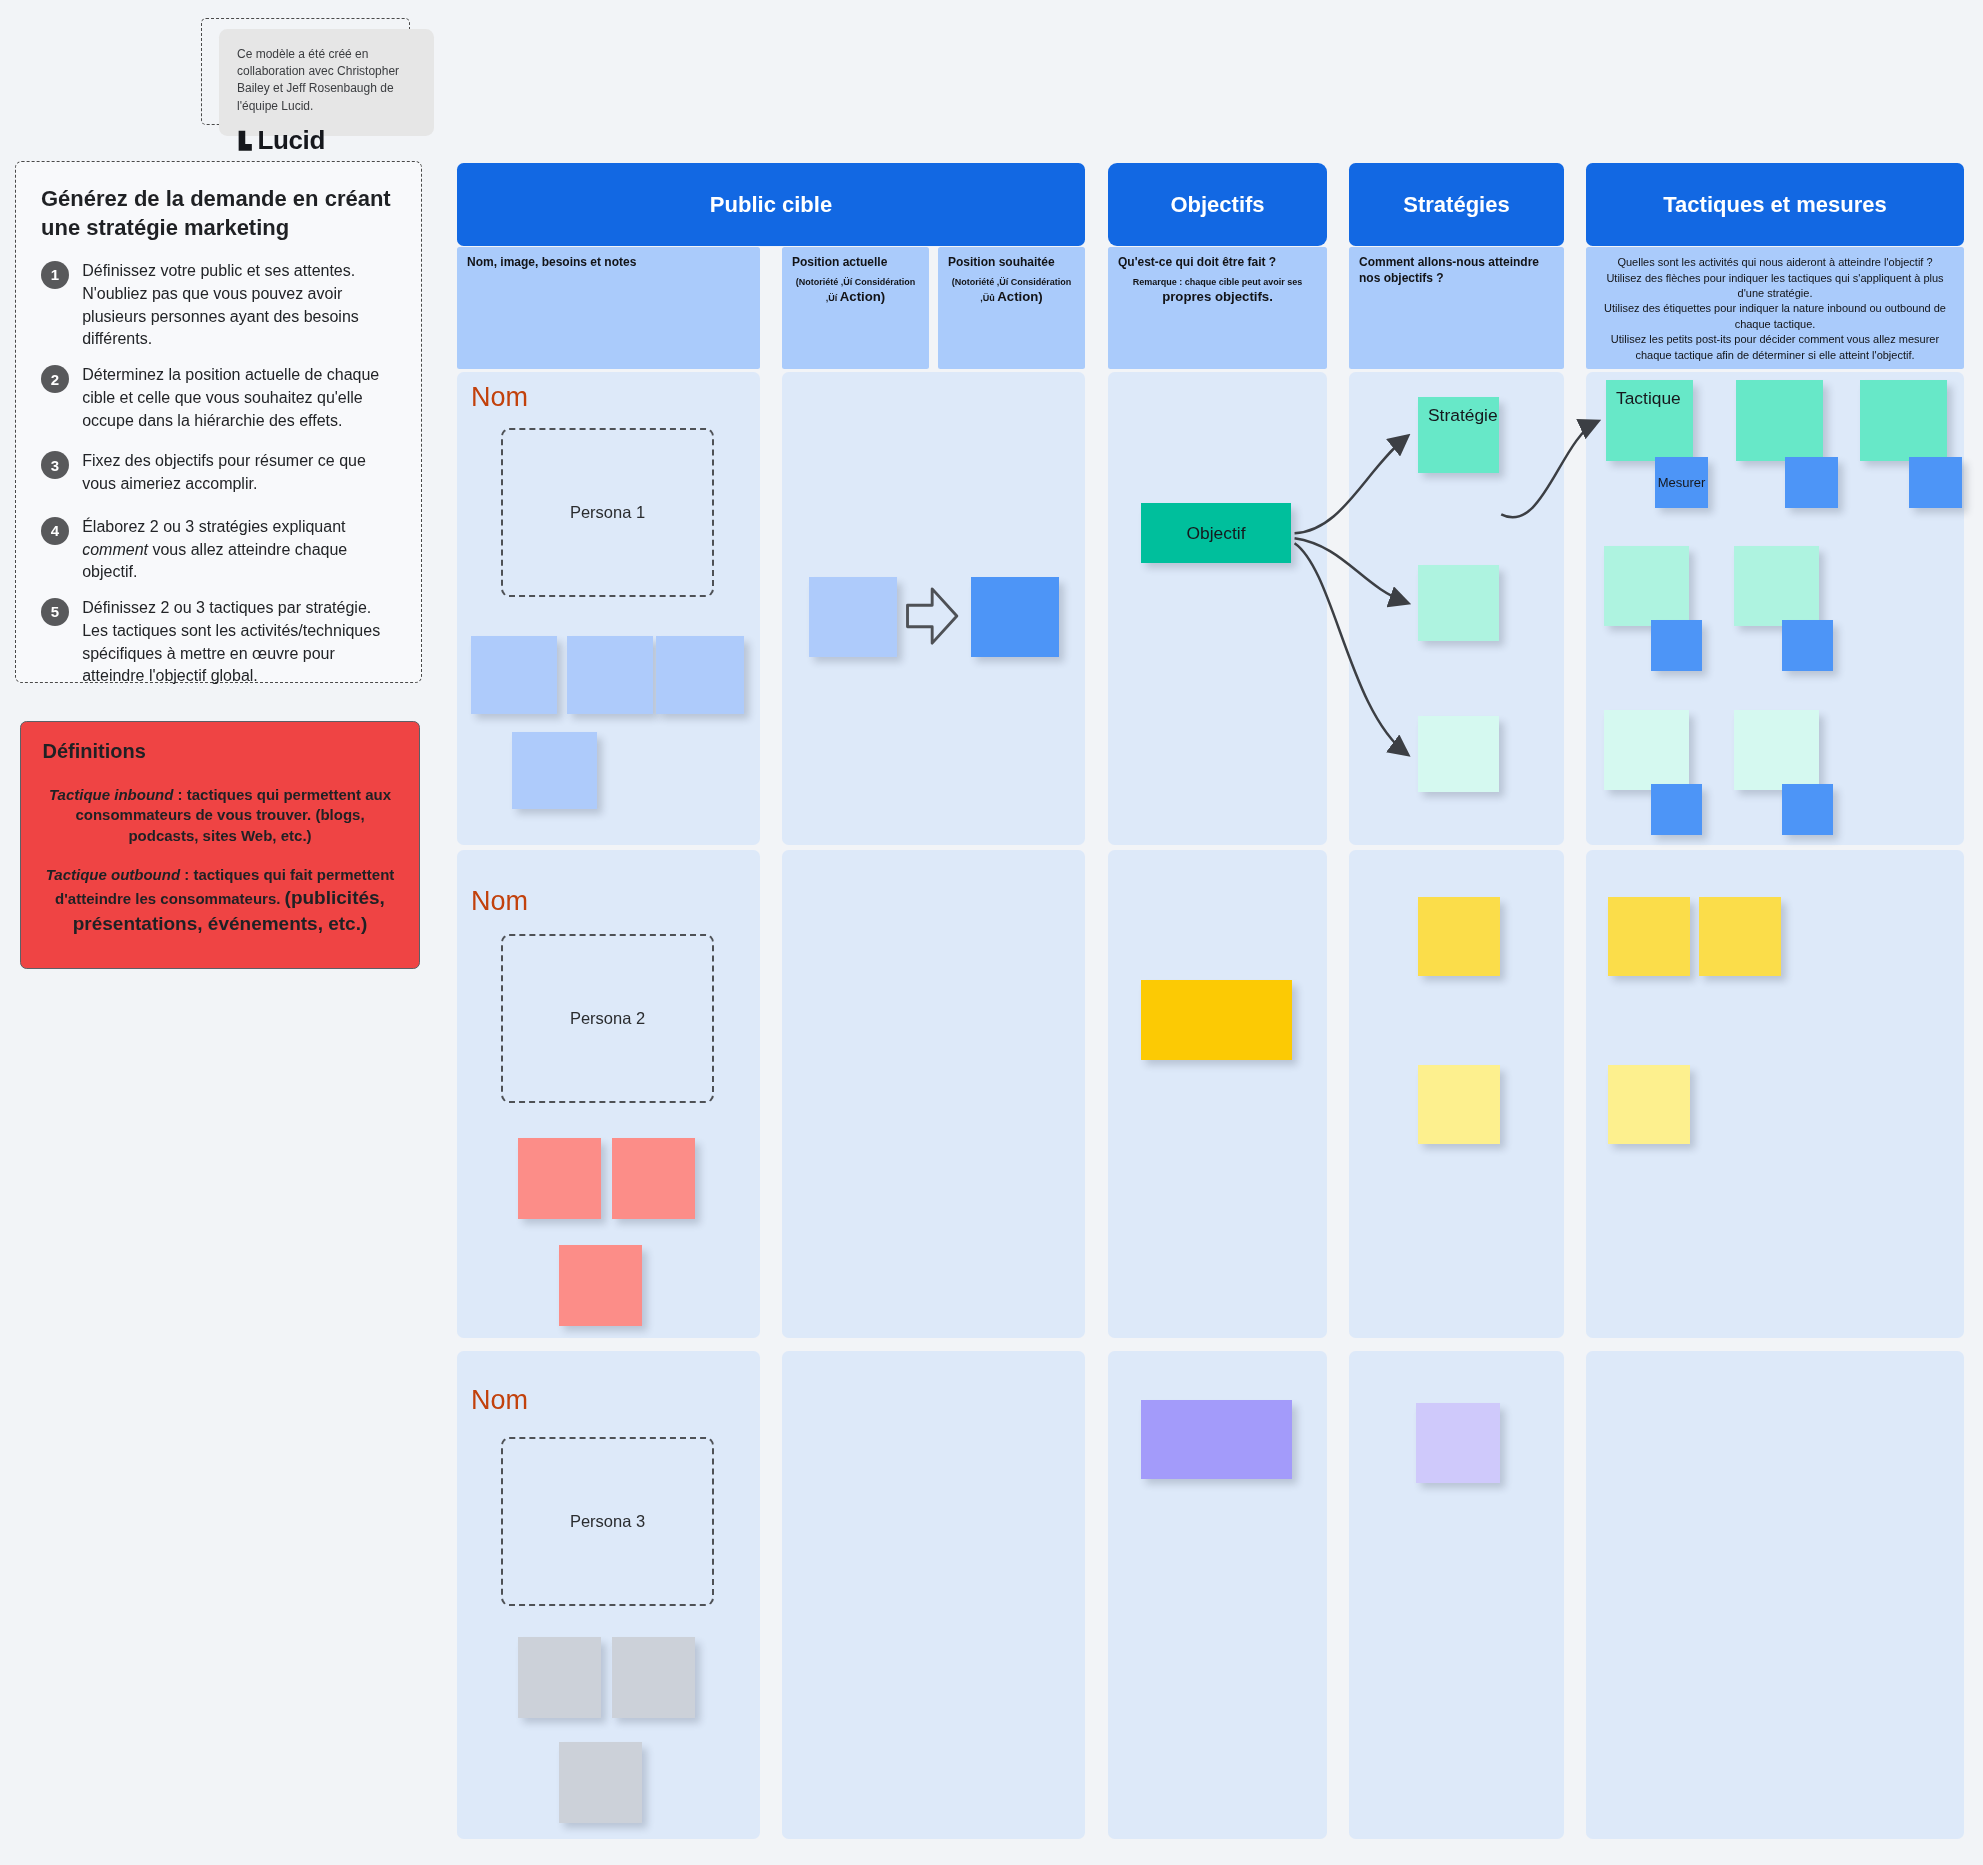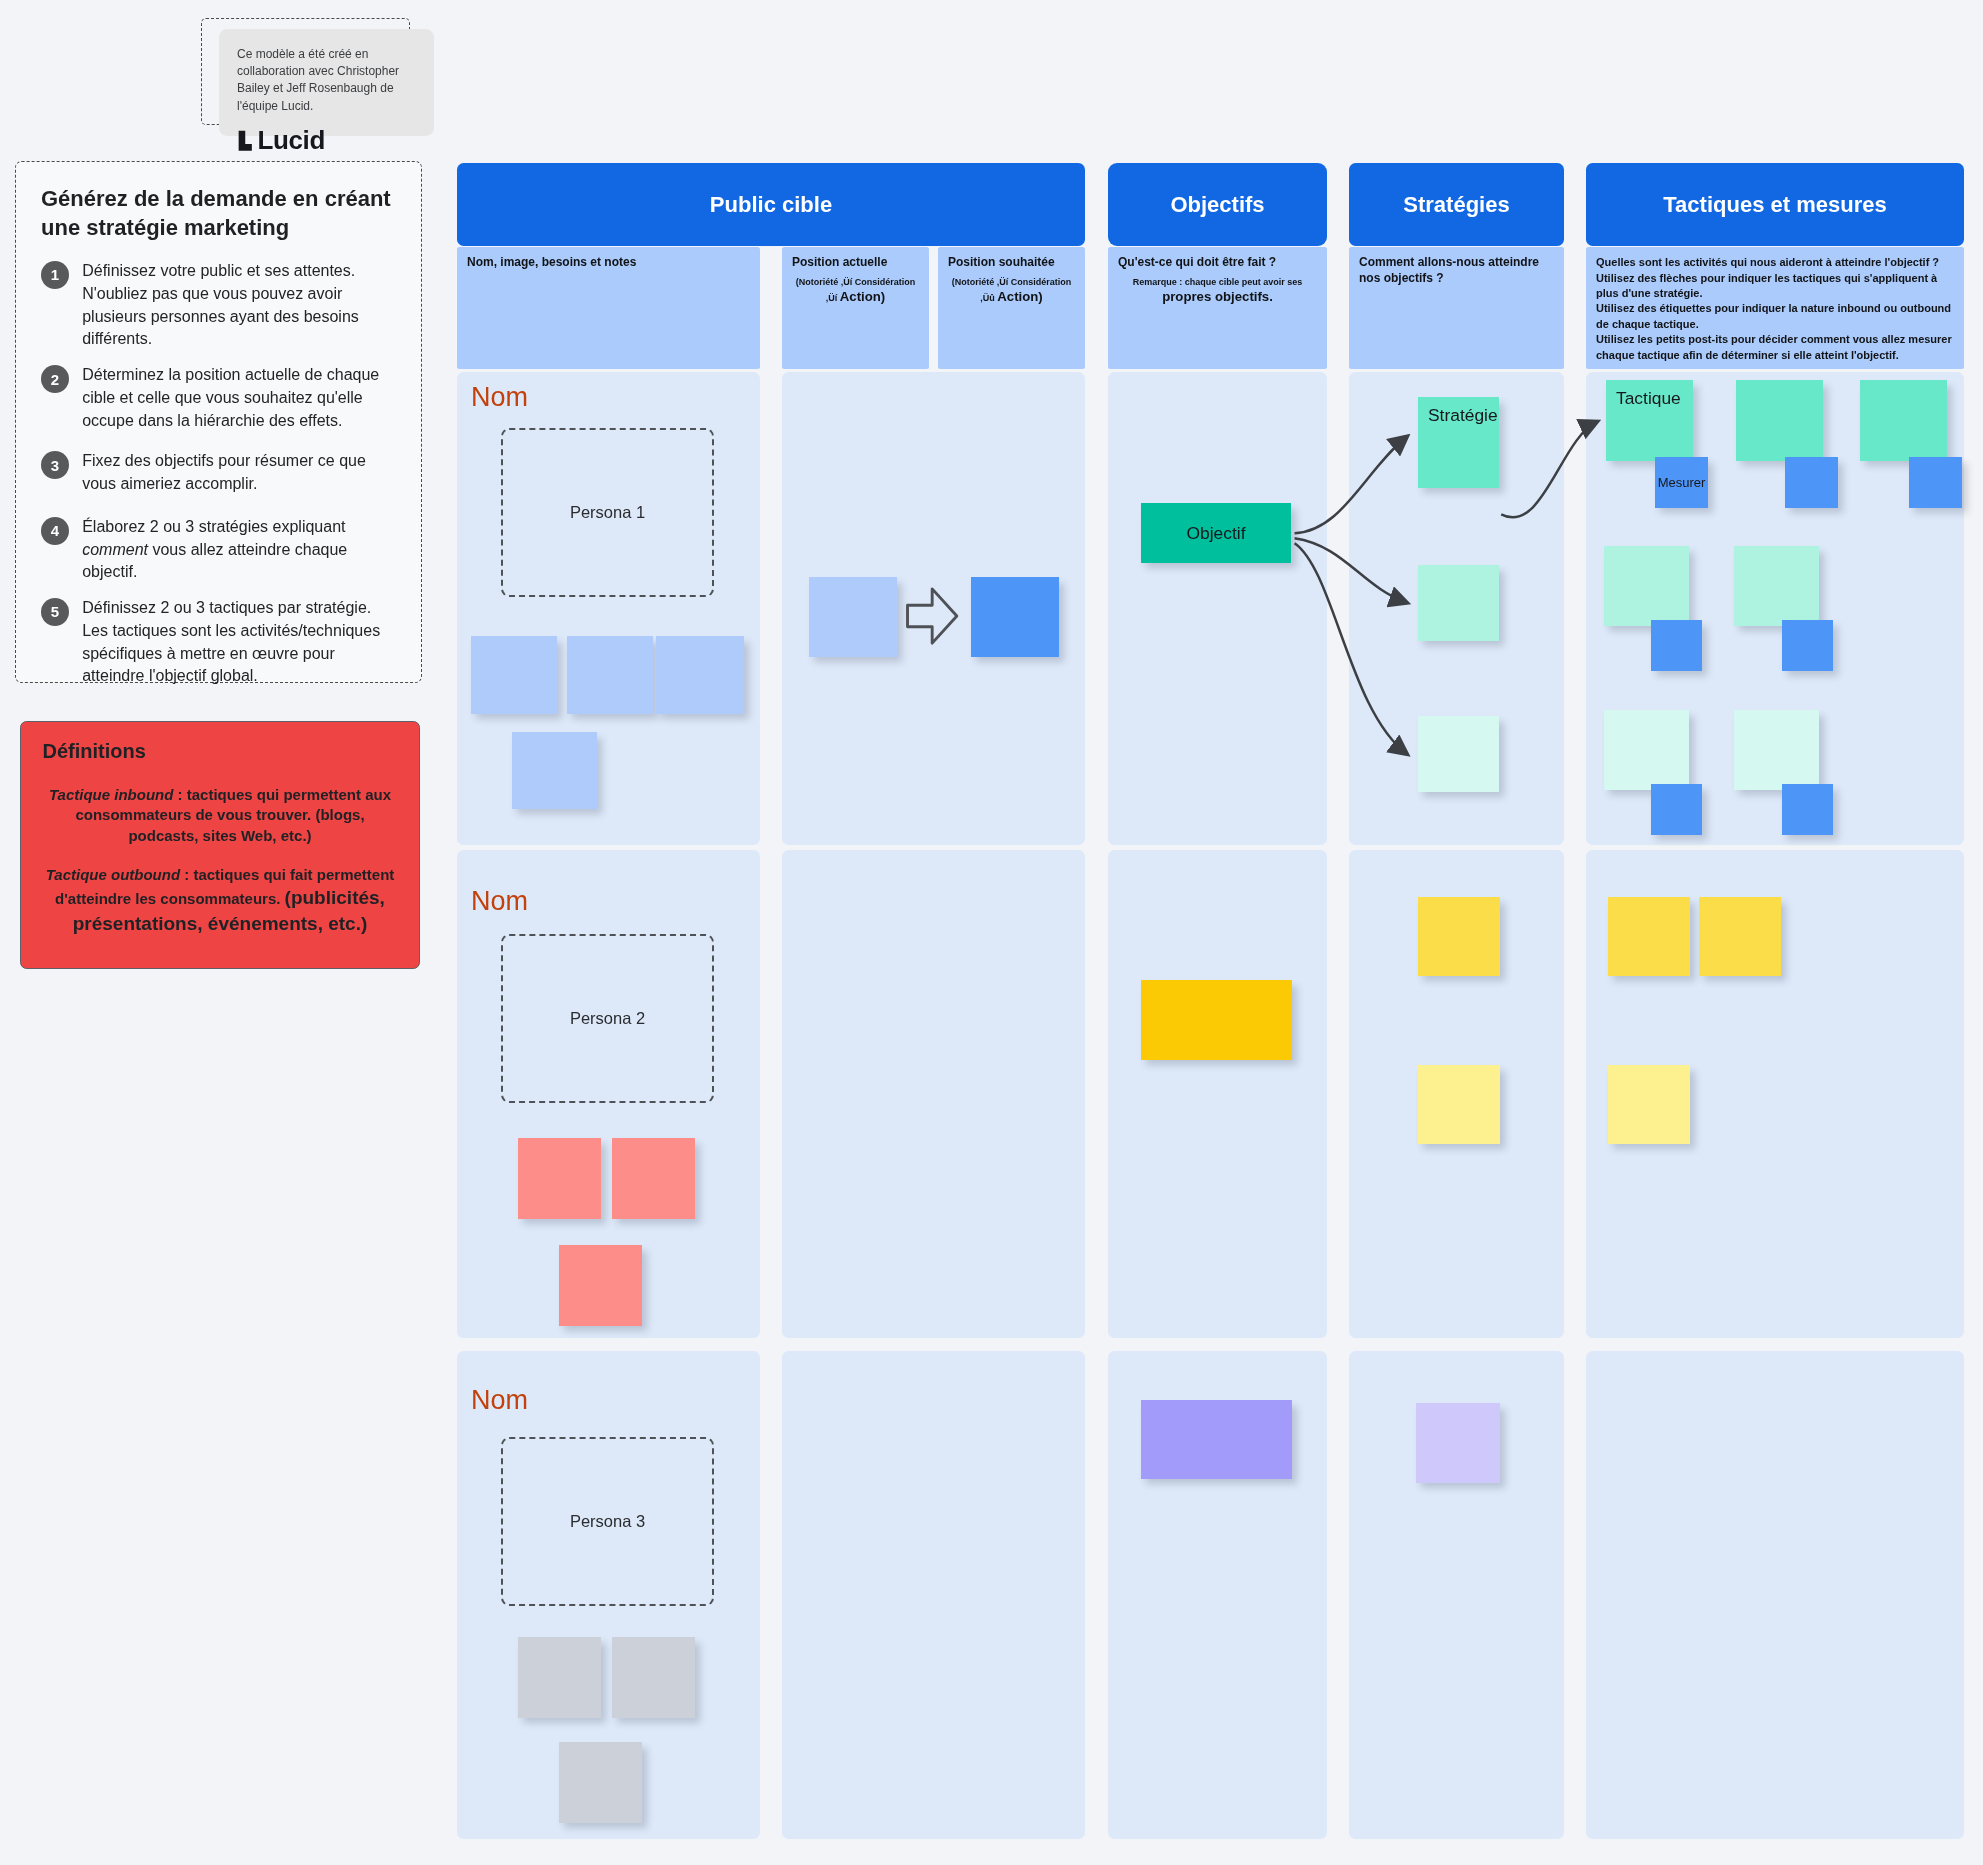--- a/index.html
+++ b/index.html
@@ -153,22 +153,22 @@
   .sub-note {
     font-size: 9px;
     font-weight: bold;
     text-align: center;
     margin-top: 5px;
     line-height: 1.35;
   }
   .sub-note .big { font-size: 13.2px; }
   .sub-multi {
     font-size: 11px;
-    font-weight: bold;
-    text-align: left;
+    font-weight: normal;
+    text-align: center;
     line-height: 1.4;
   }
 
   .lane {
     position: absolute;
     background: #dde9f9;
     border-radius: 6.6px;
   }
 
   
@@ -354,21 +354,21 @@
   <div class="note" style="left:512px; top:732px; width:85px; height:77px; background:#aecbfb;"></div>
 
   <div class="note" style="left:809px; top:577px; width:88px; height:80px; background:#aecbfb;"></div>
   <svg class="big-arrow" style="left:904px; top:579px;" width="58" height="74" viewBox="0 0 70 90">
     <path d="M4 32 L34 32 L34 12 L64 45 L34 78 L34 58 L4 58 Z" fill="none" stroke="#4e5156" stroke-width="3.5" stroke-linejoin="round"></path>
   </svg>
   <div class="note" style="left:971px; top:577px; width:88px; height:80px; background:#4d95f7;"></div>
 
   <div class="note lbl ctr" style="left:1141px; top:503px; width:150px; height:60px; background:#00bf9c;">Objectif</div>
 
-  <div class="note lbl" style="left:1418px; top:397px; width:81px; height:91px; background:#67e8c8;">Stratégie</div>
+  <div class="note lbl" style="left:1418px; top:397px; width:81px; height:76px; background:#67e8c8;">Stratégie</div>
   <div class="note" style="left:1418px; top:565px; width:81px; height:76px; background:#aef3e0;"></div>
   <div class="note" style="left:1418px; top:716px; width:81px; height:76px; background:#d5f9f0;"></div>
 
   <div class="note lbl" style="left:1606px; top:380px; width:87px; height:81px; background:#67e8c8;">Tactique</div>
   <div class="note tiny" style="left:1655px; top:457px; width:53px; height:51px; background:#4d95f7;">Mesurer</div>
 
   <div class="note" style="left:1736px; top:380px; width:87px; height:81px; background:#67e8c8;"></div>
   <div class="note" style="left:1785px; top:457px; width:53px; height:51px; background:#4d95f7;"></div>
 
   <div class="note" style="left:1860px; top:380px; width:87px; height:81px; background:#67e8c8;"></div>

